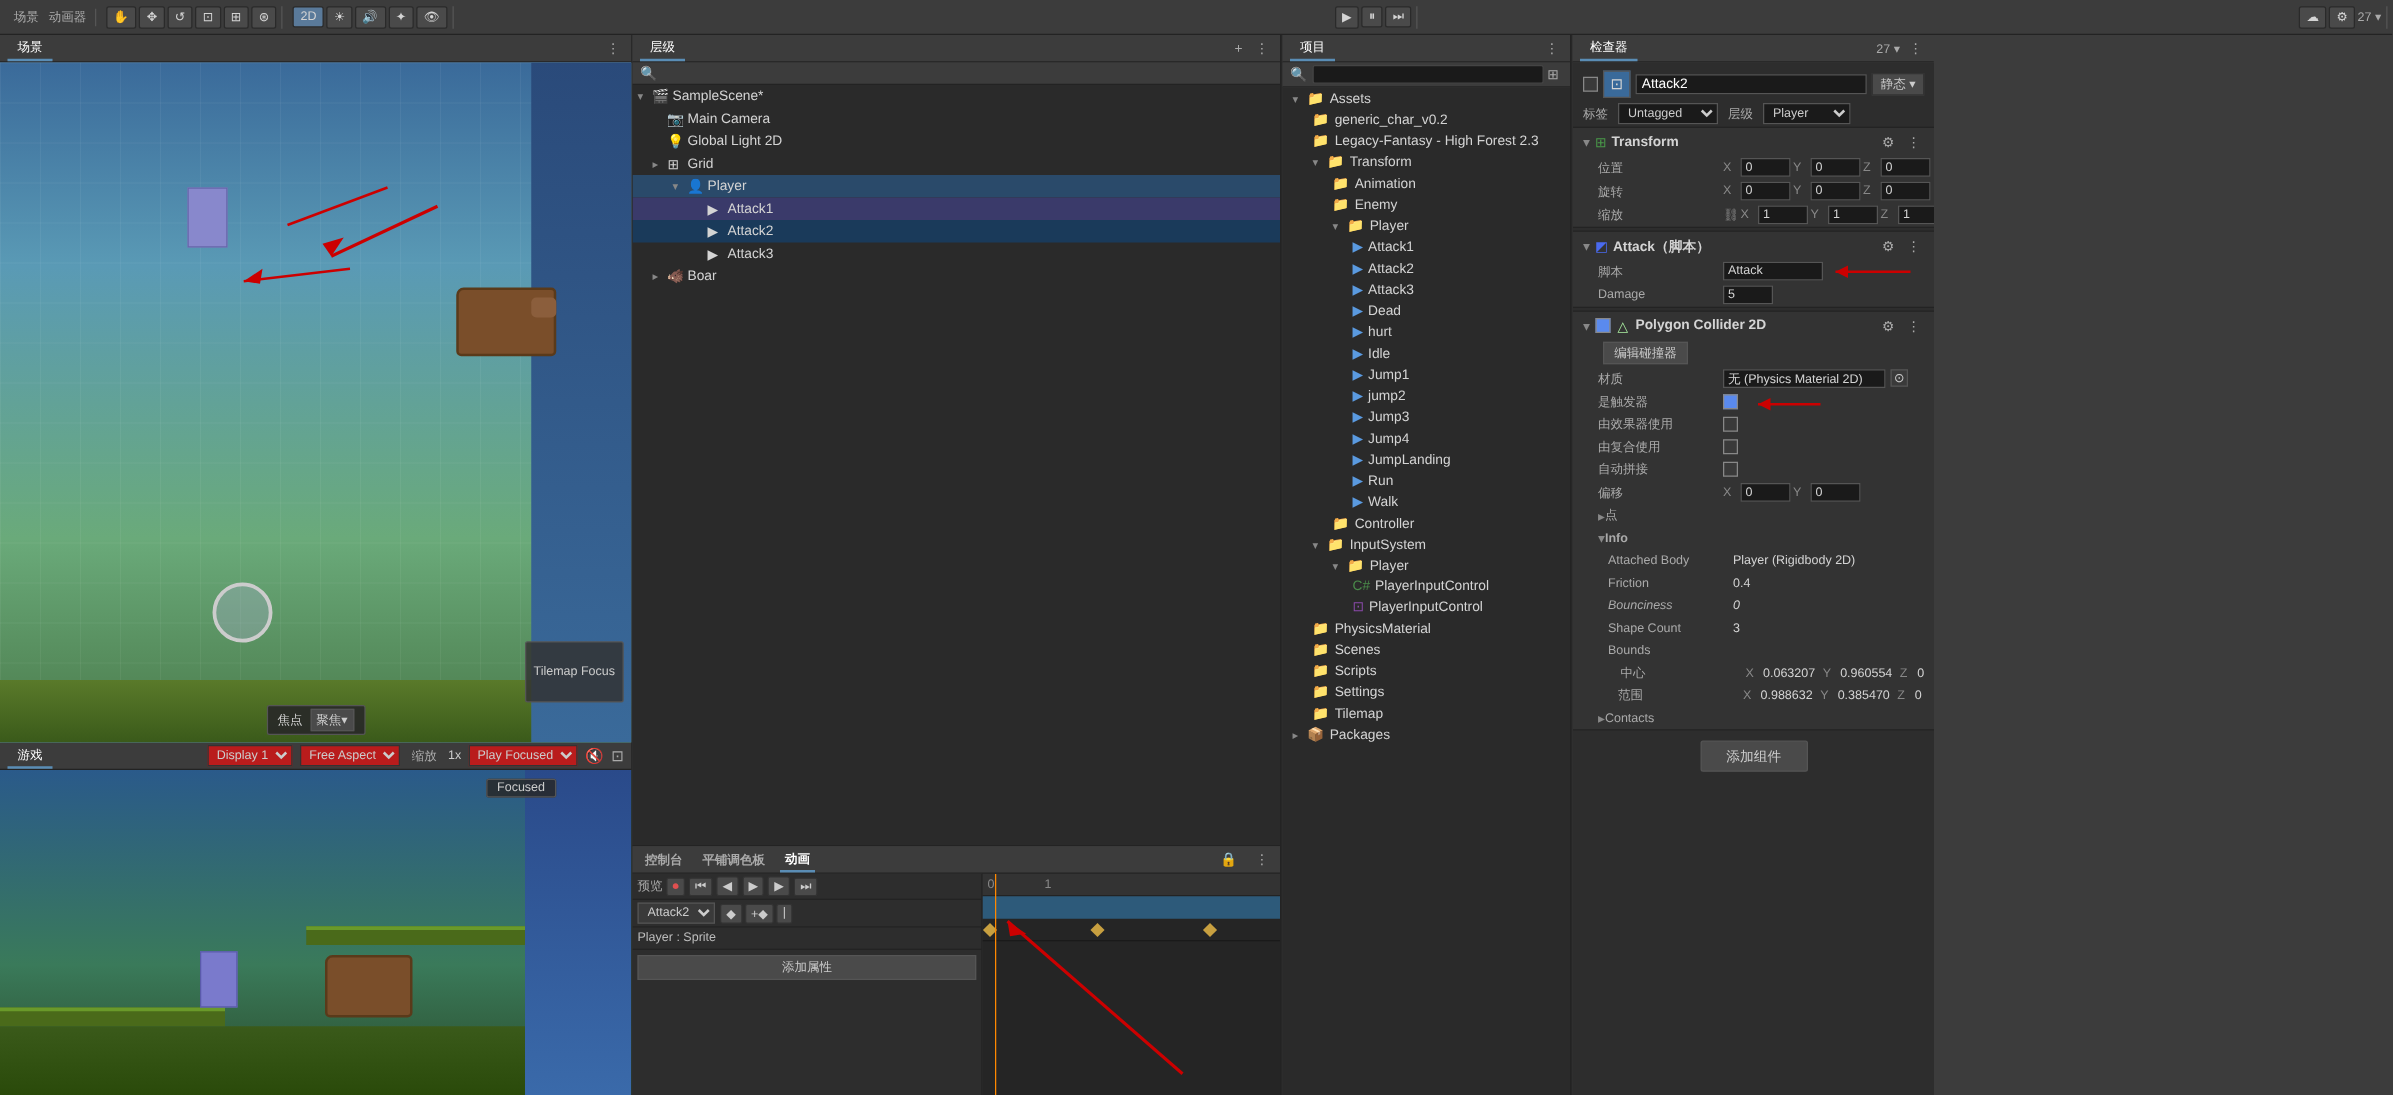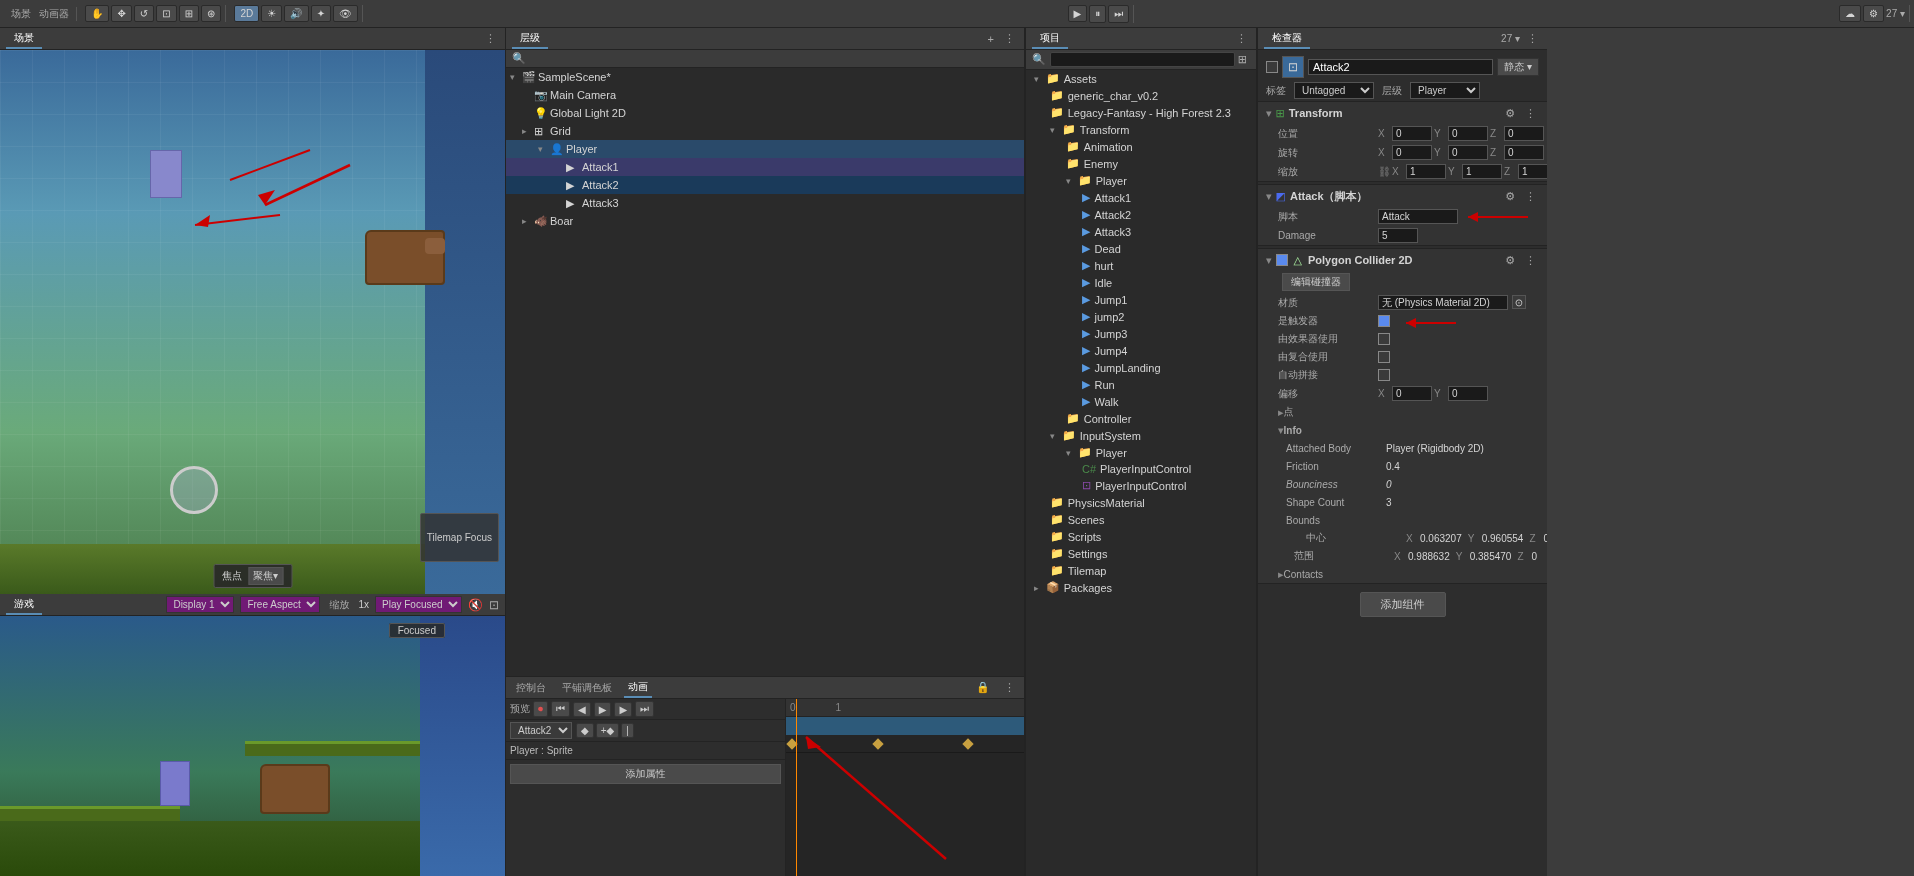--- a/index.html
+++ b/index.html
@@ -161,21 +161,21 @@
       position: relative;
       overflow: hidden;
     }
     .game-bg {
       width: 100%;
       height: 100%;
       background: linear-gradient(180deg, #2a5a8a 0%, #3a7a5a 60%, #2a4a2a 100%);
       position: relative;
     }
     .display-select {
-      background: #701a75;
+      background: #b91c1c;
       border: 1px solid #333;
       color: #ccc;
       font-size: 10px;
       padding: 1px 2px;
     }
 
     
     .hierarchy-panel {
       width: 520px;
       flex-shrink: 0;
@@ -256,20 +256,21 @@
       height: 22px;
       padding: 0 6px;
       gap: 8px;
       border-bottom: 1px solid #232323;
     }
     .anim-tab {
       font-size: 10px;
       color: #aaa;
       cursor: pointer;
       padding: 2px 4px;
+      font-weight: bold;
     }
     .anim-tab.active { color: #fff; border-bottom: 2px solid #5a8db5; }
     .anim-content {
       flex: 1;
       display: flex;
       overflow: hidden;
     }
     .anim-left {
       width: 280px;
       border-right: 1px solid #232323;
@@ -1095,21 +1096,21 @@
           <span class="insp-label">Bounciness</span>
           <span class="insp-value">0</span>
         </div>
         <div class="insp-row" style="padding-left:28px;">
           <span class="insp-label">Shape Count</span>
           <span class="insp-value">3</span>
         </div>
         <div class="insp-row" style="padding-left:28px;">
           <span class="insp-label">Bounds</span>
         </div>
-        <div class="insp-row" style="padding-left:48px;">
+        <div class="insp-row" style="padding-left:24px;justify-content:flex-end;">
           <span class="insp-label">中心</span>
           <div class="insp-xyz-row">
             <span class="xyz-label">X</span>
             <span class="insp-value">0.063207</span>
             <span class="xyz-label" style="margin-left:4px;">Y</span>
             <span class="insp-value">0.960554</span>
             <span class="xyz-label" style="margin-left:4px;">Z</span>
             <span class="insp-value">0</span>
           </div>
         </div>

